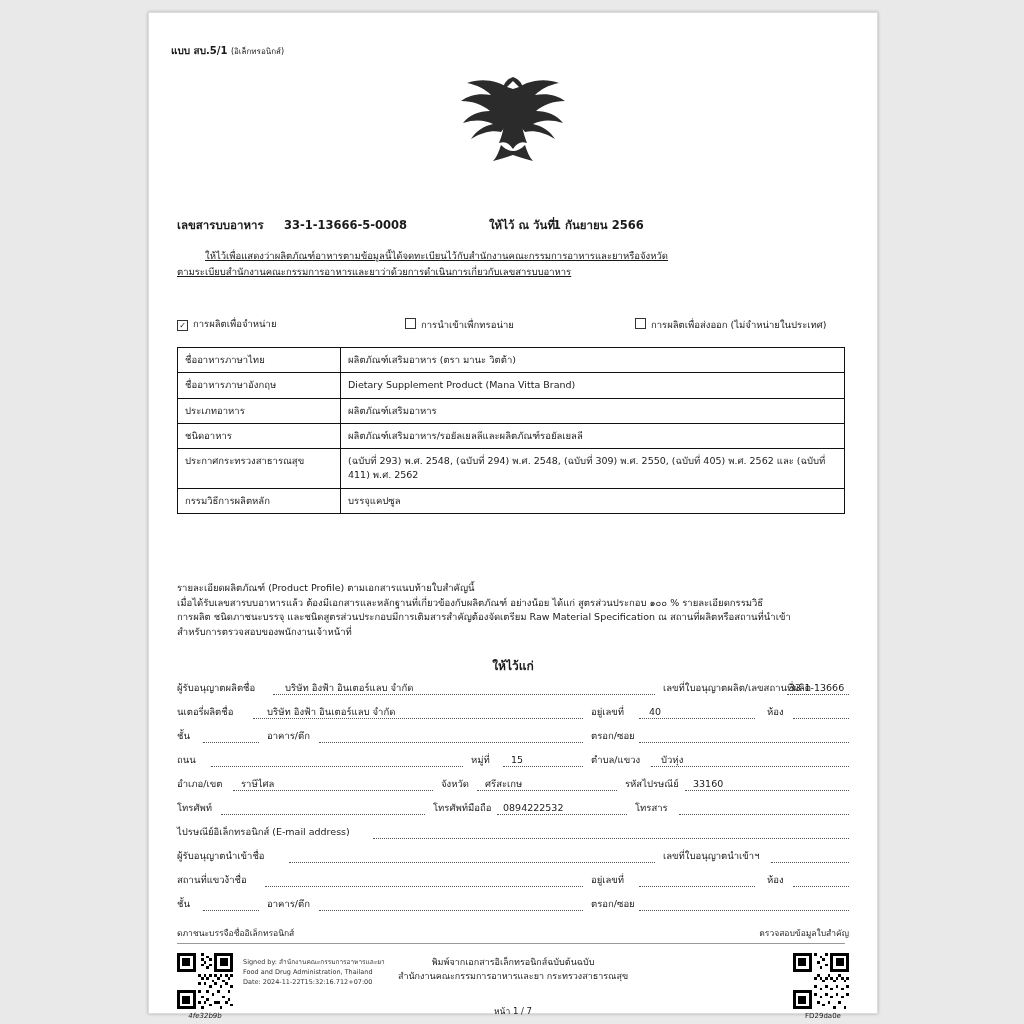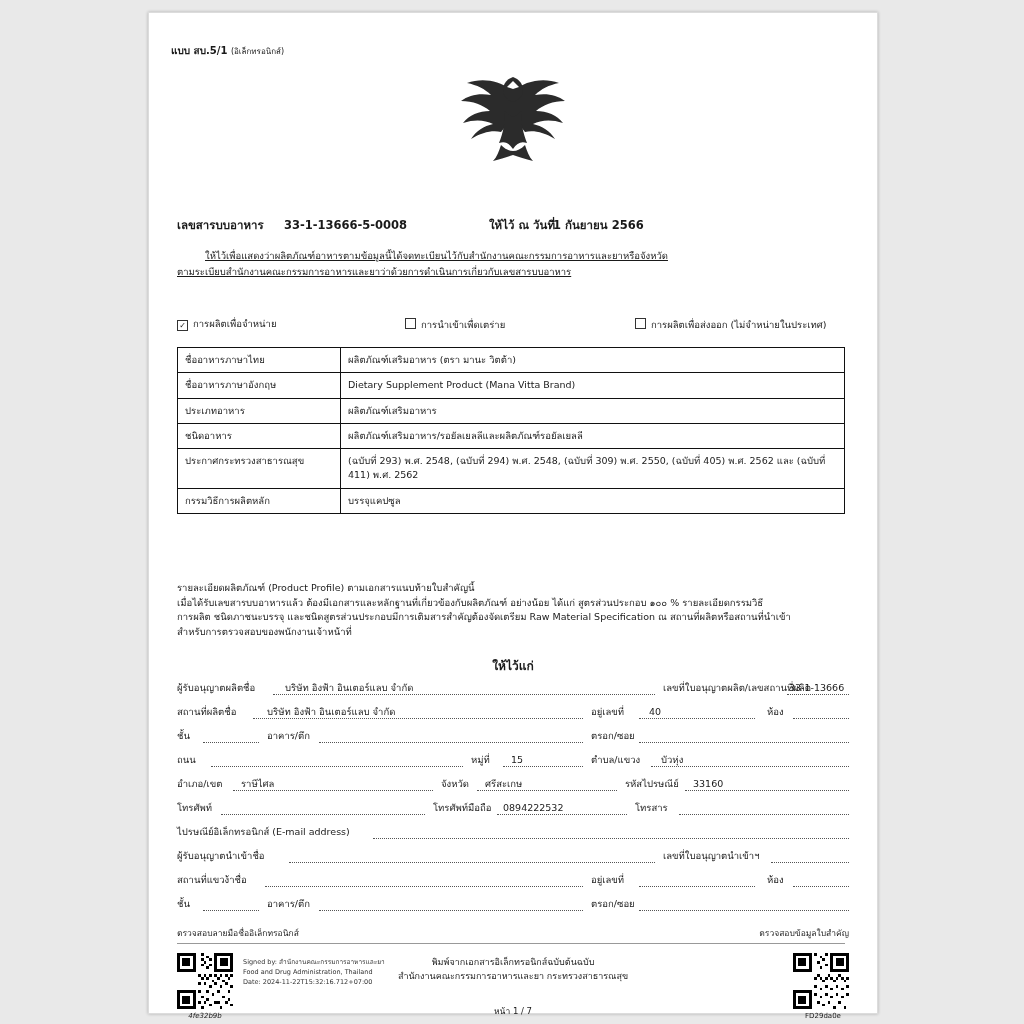--- a/index.html
+++ b/index.html
@@ -281,21 +281,21 @@
     </div>
 
     <div class="para p1">ให้ไว้เพื่อแสดงว่าผลิตภัณฑ์อาหารตามข้อมูลนี้ได้จดทะเบียนไว้กับสำนักงานคณะกรรมการอาหารและยาหรือจังหวัด</div>
     <div class="para p2">ตามระเบียบสำนักงานคณะกรรมการอาหารและยาว่าด้วยการดำเนินการเกี่ยวกับเลขสารบบอาหาร</div>
 
     <div class="cbrow">
       <span class="cb cb1">
         <span class="box">✓</span><span>การผลิตเพื่อจำหน่าย</span>
       </span>
       <span class="cb cb2">
-        <span class="box"></span><span>การนำเข้าเพื่ดเตร่าย</span>
+        <span class="box"></span><span>การนำเข้าเพื่กทรอน่าย</span>
       </span>
       <span class="cb cb3">
         <span class="box"></span><span>การผลิตเพื่อส่งออก (ไม่จำหน่ายในประเทศ)</span>
       </span>
     </div>
 
     <table class="tbl">
       <tbody>
           <tr>
         <td class="k">ชื่ออาหารภาษาไทย</td>
@@ -338,21 +338,21 @@
       <div class="frow">
         <span class="fl" style="left:0">ผู้รับอนุญาตผลิตชื่อ</span>
         <span class="fline" style="left:96px; width:382px;"></span>
         <span class="fval" style="left:108px">บริษัท อิงฟ้า อินเตอร์แลบ จำกัด</span>
         <span class="fl" style="left:486px">เลขที่ใบอนุญาตผลิต/เลขสถานที่ผลิต</span>
         <span class="fline" style="left:610px; width:62px;"></span>
         <span class="fval" style="left:612px">33-1-13666</span>
       </div>
 
       <div class="frow">
-        <span class="fl" style="left:0">สถานที่ผลิตชื่อ</span>
+        <span class="fl" style="left:0">นเตอรี่ผลิตชื่อ</span>
         <span class="fline" style="left:76px; width:330px;"></span>
         <span class="fval" style="left:90px">บริษัท อิงฟ้า อินเตอร์แลบ จำกัด</span>
         <span class="fl" style="left:414px">อยู่เลขที่</span>
         <span class="fline" style="left:462px; width:116px;"></span>
         <span class="fval" style="left:472px">40</span>
         <span class="fl" style="left:590px">ห้อง</span>
         <span class="fline" style="left:616px; width:56px;"></span>
         <span class="fval" style="left:620px"></span>
       </div>
 
@@ -438,21 +438,21 @@
         <span class="fl" style="left:90px">อาคาร/ตึก</span>
         <span class="fline" style="left:142px; width:264px;"></span>
         <span class="fval" style="left:150px"></span>
         <span class="fl" style="left:414px">ตรอก/ซอย</span>
         <span class="fline" style="left:462px; width:210px;"></span>
         <span class="fval" style="left:470px"></span>
       </div>
 
     </div>
 
-    <div class="footnotes-l">ตรวจสอบลายมือชื่ออิเล็กทรอนิกส์</div>
+    <div class="footnotes-l">ดภาชนะบรรจือชื่ออิเล็กทรอนิกส์</div>
     <div class="footnotes-r">ตรวจสอบข้อมูลใบสำคัญ</div>
     <div class="hr"></div>
 
     <div class="qr qr-l">
       <svg width="56" height="56" viewBox="0 0 21 21" shape-rendering="crispEdges" aria-hidden="true">
         <rect width="21" height="21" fill="#fff"></rect>
         <g fill="#000">
           <rect x="0" y="0" width="7" height="1"></rect>
             <rect x="0" y="6" width="7" height="1"></rect>
           <rect x="0" y="0" width="1" height="7"></rect>

